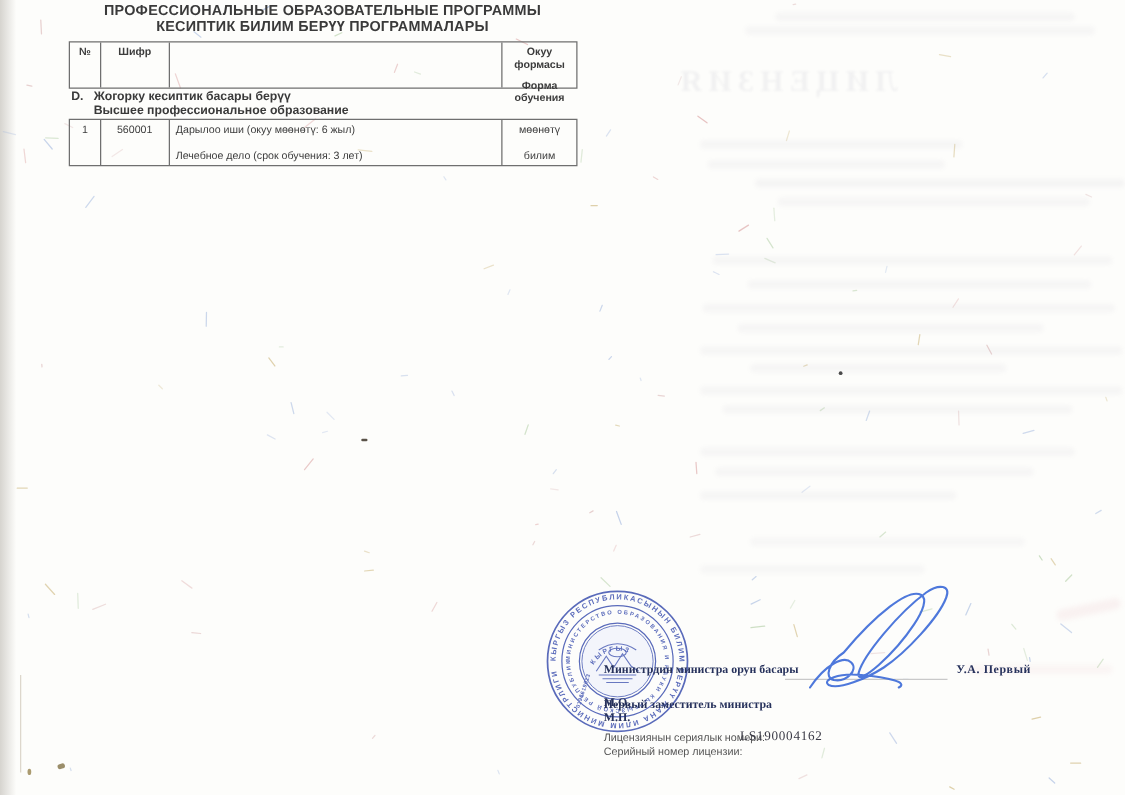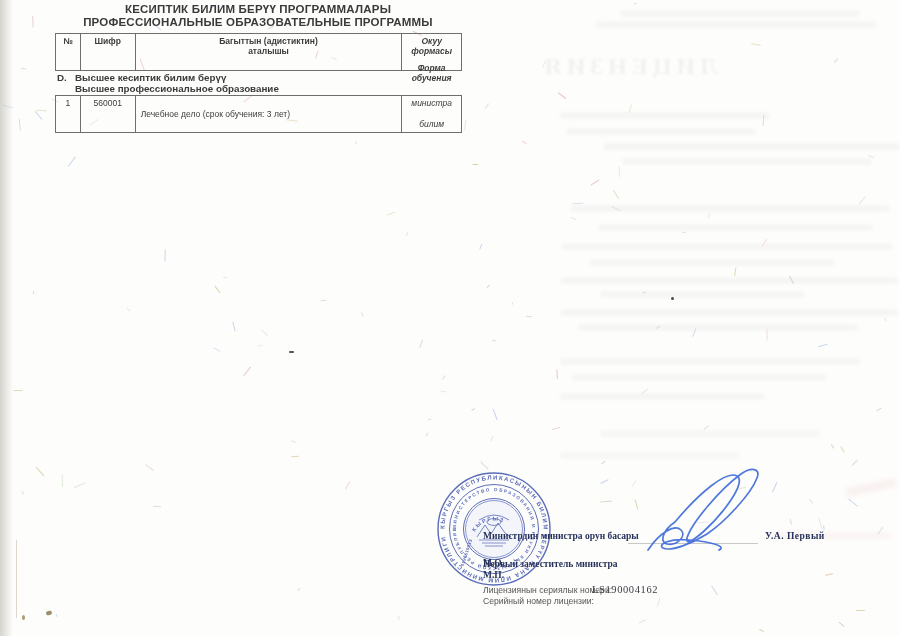--- a/index.html
+++ b/index.html
@@ -26,21 +26,21 @@
   
   .tbl{position:absolute;left:55px;width:407px;display:flex;box-sizing:border-box;
     border:1px solid #6f6f6f;font-size:8.5px;line-height:9.5px;}
   .thead{top:33px;height:38px;font-weight:bold;}
   .trow{top:95px;height:38px;}
   .cell{box-sizing:border-box;border-right:1px solid #6f6f6f;padding:3px 2px;text-align:center;}
   .cell:last-child{border-right:none;}
   .c-num{width:25px;}
   .c-code{width:55px;}
   .c-name{width:268px;}
-  .c-form{width:59px;font-style:italic;}
+  .c-form{width:59px;}
   .pre{white-space:pre-line;}
   .thead .c-name{padding-top:3px;}
   .gap8{height:8px;}
   .gap11{height:11px;}
   .trow .c-name{text-align:left;padding-left:5px;}
   .section{position:absolute;left:57px;top:73px;display:flex;font-weight:bold;
     font-size:9.8px;line-height:10.8px;color:#3a3a3a;}
   .sec-letter{width:18px;}
   
   .seal{position:absolute;left:424px;top:459px;width:140px;height:140px;opacity:.88;}
@@ -209,57 +209,56 @@
     <div class="gl" style="left:560px;top:358px;width:300px"></div>
     <div class="gl" style="left:572px;top:374px;width:255px"></div>
     <div class="gl" style="left:560px;top:393px;width:205px"></div>
     <div class="gl" style="left:600px;top:430px;width:220px;opacity:.05"></div>
     <div class="gl" style="left:560px;top:452px;width:180px;opacity:.05"></div>
     <div class="gpink" style="left:845px;top:483px;width:52px;height:9px;transform:rotate(-12deg)"></div>
     <div class="gpink" style="left:772px;top:532px;width:118px;height:7px;opacity:.07"></div>
   </div>
 
   <div class="title">
+    <div>ПРОФЕССИОНАЛЬНЫЕ ОБРАЗОВАТЕЛЬНЫЕ ПРОГРАММЫ</div>
     <div>КЕСИПТИК БИЛИМ БЕРҮҮ ПРОГРАММАЛАРЫ</div>
-    <div>ПРОФЕССИОНАЛЬНЫЕ ОБРАЗОВАТЕЛЬНЫЕ ПРОГРАММЫ</div>
   </div>
 
   <div class="tbl thead">
     <div class="cell c-num">№</div>
     <div class="cell c-code">Шифр</div>
     <div class="cell c-name">
-      <div class="pre">Багыттын (адистиктин)
-аталышы</div>
     </div>
     <div class="cell c-form">
       <div class="pre">Окуу
 формасы</div>
       <div class="gap8"></div>
       <div class="pre">Форма
 обучения</div>
     </div>
   </div>
 
   <div class="section">
     <div class="sec-letter">D.</div>
     <div>
-      <div>Высшее кесиптик билим берүү</div>
+      <div>Жогорку кесиптик басары берүү</div>
       <div>Высшее профессиональное образование</div>
     </div>
   </div>
 
   <div class="tbl trow">
     <div class="cell c-num">1</div>
     <div class="cell c-code">560001</div>
     <div class="cell c-name">
+      <div>Дарылоо иши (окуу мөөнөтү: 6 жыл)</div>
       <div class="gap11"></div>
       <div>Лечебное дело (срок обучения: 3 лет)</div>
     </div>
     <div class="cell c-form">
-      <div>министра</div>
+      <div>мөөнөтү</div>
       <div class="gap11"></div>
       <div>билим</div>
     </div>
   </div>
 
   <svg class="seal" viewBox="0 0 140 140">
     <defs>
       <path id="sp-outer" d="M 20.5,70 A 49.5,49.5 0 0 1 119.5,70 A 49.5,49.5 0 0 1 20.5,70"></path>
       <path id="sp-inner" d="M 32,70 A 38,38 0 0 1 108,70 A 38,38 0 0 1 32,70"></path>
       <path id="sp-center" d="M 51,73 A 21.5,21.5 0 0 1 89,73"></path>

